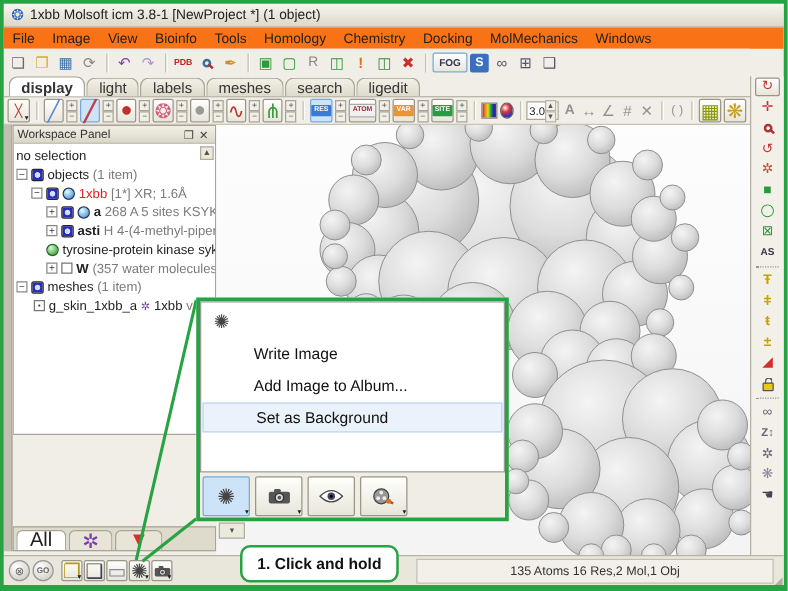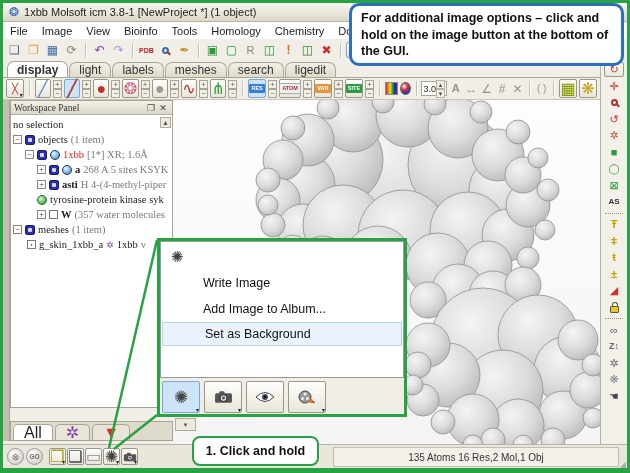--- a/index.html
+++ b/index.html
@@ -12,21 +12,21 @@
   }
   .abs { position:absolute; }
 
   
   .titlebar { left:0; top:0; width:624px; height:19px;
     background:linear-gradient(#f8f6f0,#dcd8c8);
     display:flex; align-items:center; gap:5px; padding:0 6px;
     font-size:11px; border-bottom:1px solid #b8b4a4; }
   .appicon { color:#2a62b8; font-size:12px; line-height:1; }
   .menubar { left:0; top:19px; width:624px; height:17px;
-    background:#ffffff; display:flex; align-items:center; font-size:11px; }
+    background:#f97316; display:flex; align-items:center; font-size:11px; }
   .menubar span { padding:1px 7px; cursor:default; }
 
   
   .tb { display:flex; align-items:center; gap:2px; padding:0 3px; }
   .toolbar1 { left:0; top:36px; width:597px; height:22px; background:#f0eee6; }
   .toolbar2 { left:0; top:75px; width:597px; height:22px; background:#f0eee6;
     border-bottom:1px solid #c8c5b6; }
   .ic { display:inline-flex; align-items:center; justify-content:center;
     width:17px; height:17px; font-size:12px; line-height:1; }
   .vsep { width:1px; height:15px; background:#c4c1b2; box-shadow:1px 0 0 #fff; margin:0 3px; }
@@ -54,22 +54,22 @@
     display:flex; align-items:flex-end; padding-left:4px; gap:1px;
     border-bottom:1px solid #a9a697; }
   .tab { height:15px; padding:0 9px; font-size:12px; display:flex; align-items:center;
     border:1px solid #a9a697; border-bottom:none; border-radius:7px 7px 0 0;
     background:linear-gradient(#f2f0e6,#dedbcc); color:#333; }
   .tab.active { background:#fff; height:16px; font-weight:bold; position:relative; z-index:2; }
 
   
   .dockstrip { left:0; top:97px; width:7px; height:341px; background:#c2beb0;
     border-right:1px solid #a8a496; }
-  .wpanel { left:7px; top:97px; width:163px; height:308px; background:#fff;
-    border:1px solid #a8a496; overflow:hidden;font-family:Liberation Serif, serif; }
+  .wpanel { left:7px; top:97px; width:163px; height:248px; background:#fff;
+    border:1px solid #a8a496; overflow:hidden; }
   .wphead { height:14px; background:linear-gradient(#f2f0e6,#dad7c8);
     border-bottom:1px solid #b4b0a2; display:flex; align-items:center;
     font-size:9.5px; padding:0 3px; color:#333; }
   .wphead .sp { flex:1; }
   .wpbtn { font-size:9px; width:12px; text-align:center; color:#444; cursor:default; }
   .tree { padding:2px 0 0 2px; }
   .trow { display:flex; align-items:center; height:15px; font-size:10.5px; gap:3px;
     white-space:nowrap; overflow:hidden; }
   .exp { width:9px; height:9px; border:1px solid #888; background:#fff; font-size:8px;
     line-height:7px; text-align:center; color:#333; flex:none; }
@@ -554,16 +554,15 @@
             <circle cx="4.5" cy="8.5" r="1.5" fill="#eee"></circle>
             <circle cx="9.5" cy="8.5" r="1.5" fill="#eee"></circle>
             <path d="M12 9 L17 12 L16 13.5 L11 11Z" fill="#b05010"></path>
             <circle cx="13" cy="11" r="2" fill="#d87030"></circle>
           </svg>
         <span class="dd">▾</span>
       </span>
     </div>
   </div>
 
-  <div class="abs callout">For additional image options – click and hold on the image button at the bottom of the GUI.</div>
   <div class="abs clickbox">1. Click and hold</div>
 
 </div>
 
 </body></html>

